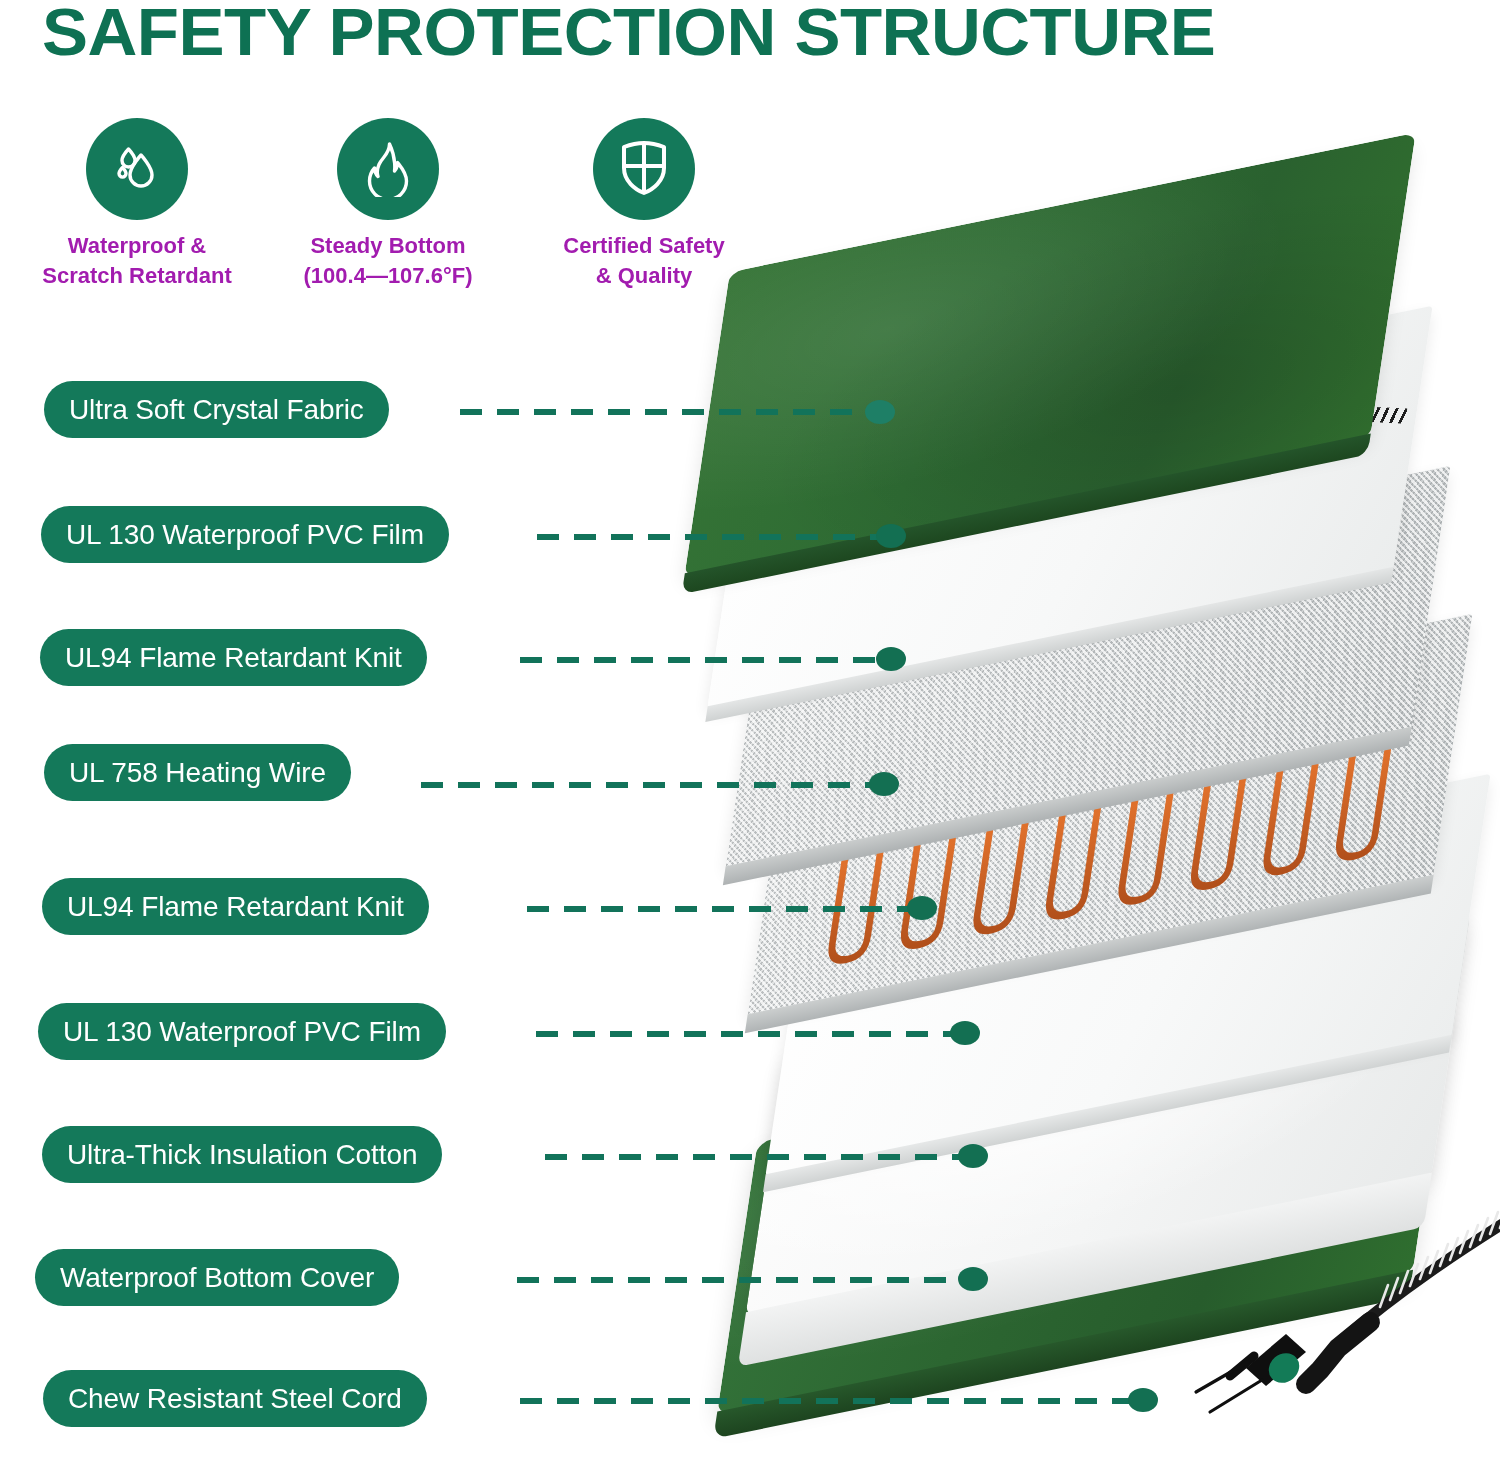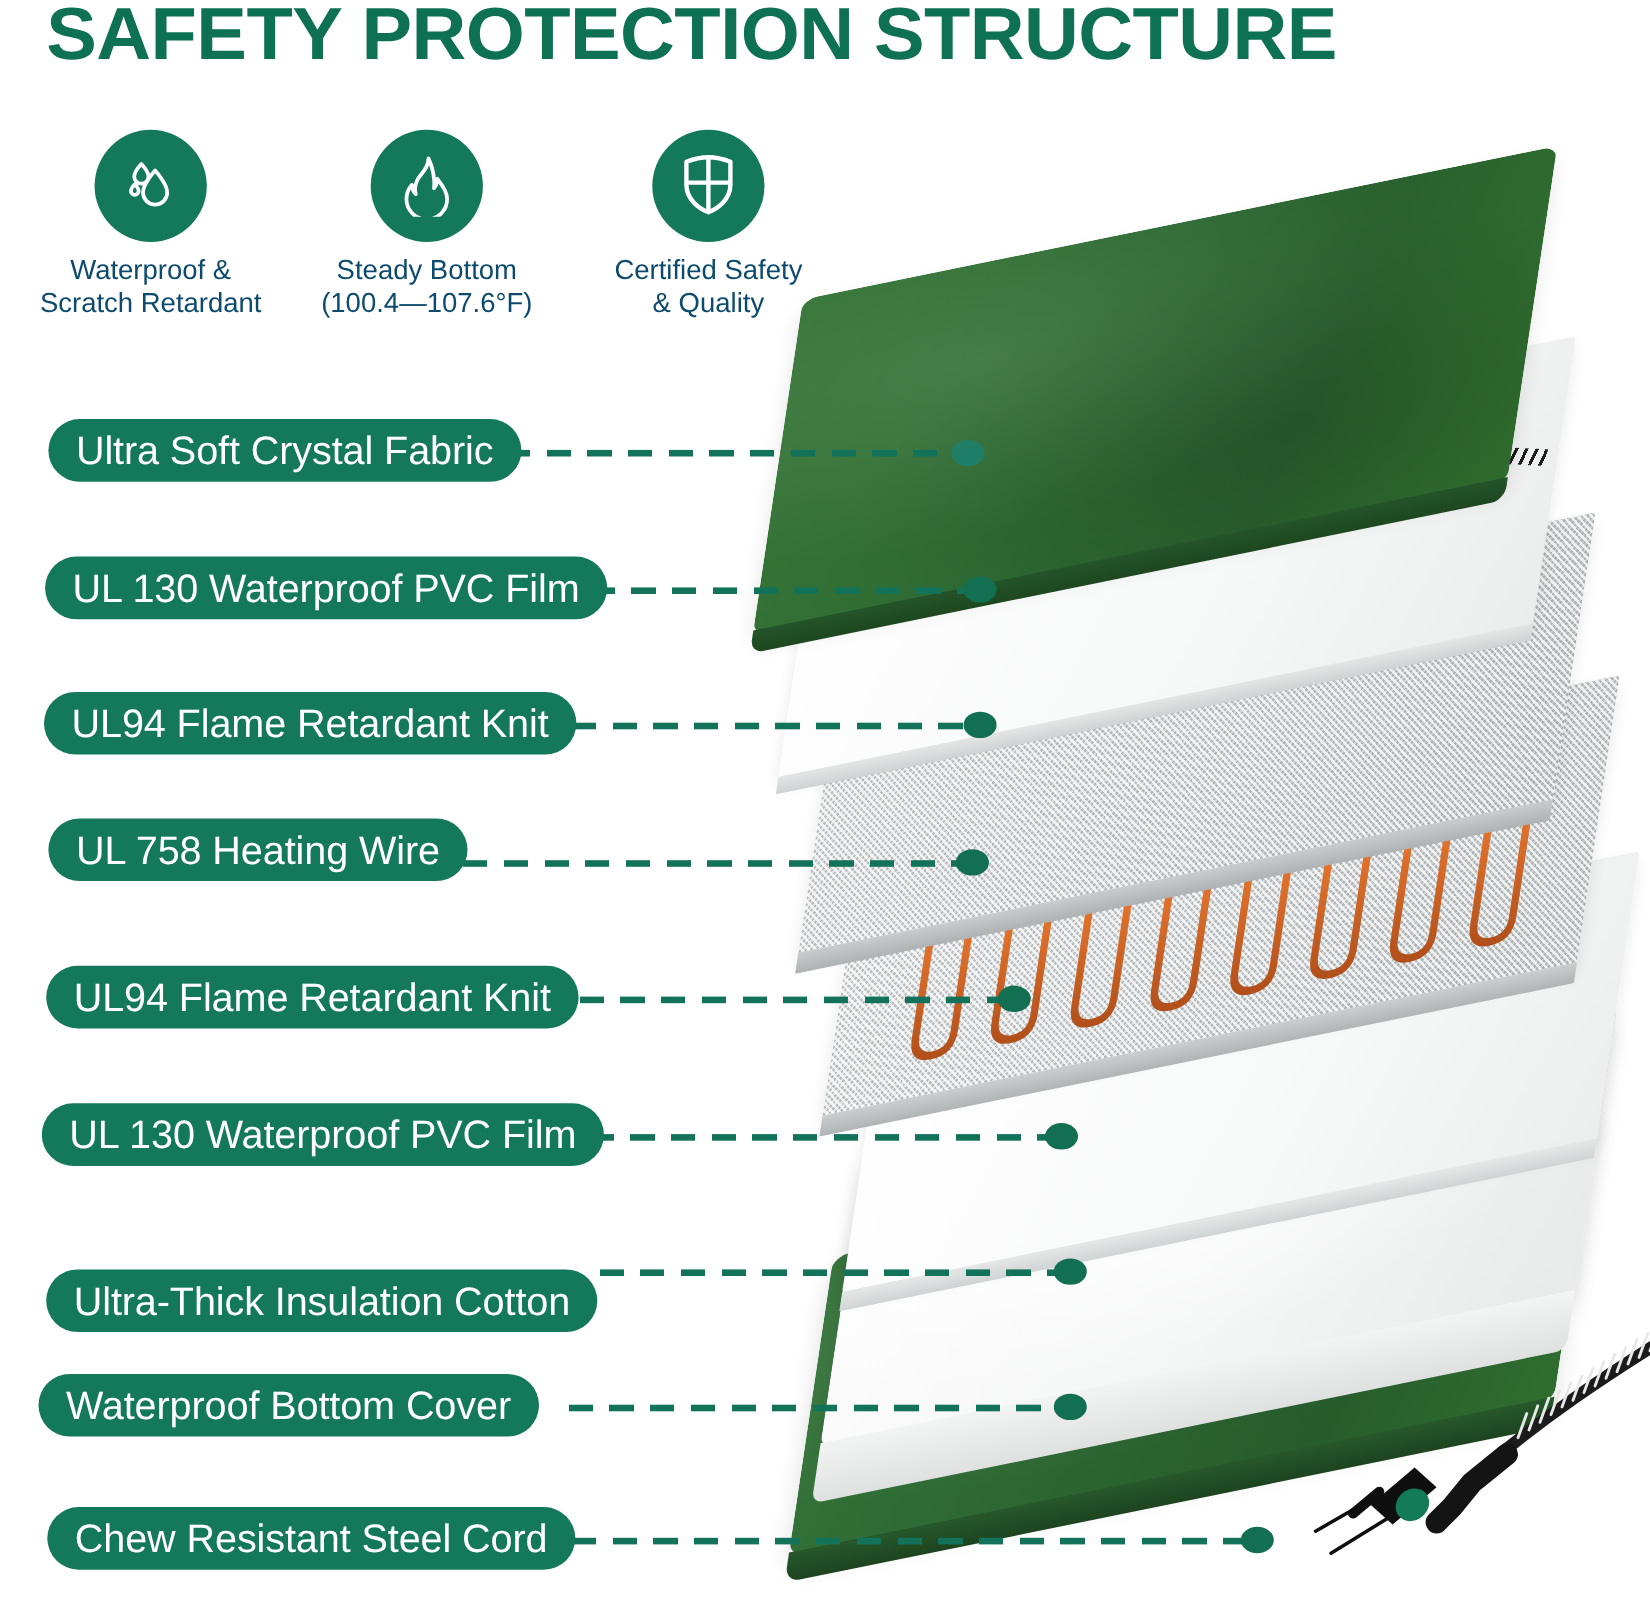--- a/index.html
+++ b/index.html
@@ -21,34 +21,34 @@
   }
 
   
   .feature{position:absolute;top:118px;text-align:center;}
   .feat-circle{
     width:102px;height:102px;border-radius:50%;
     background:#14795A;margin:0 auto;
     display:flex;align-items:center;justify-content:center;
   }
   .feat-cap{
-    margin-top:11px;color:#0c4a6e;font-size:25px;line-height:30px;
-    font-weight:400;white-space:pre-line;
+    margin-top:11px;color:#a21caf;font-size:22px;line-height:30px;
+    font-weight:700;white-space:pre-line;
   }
   #feature-0{left:26px;width:222px;}
   #feature-1{left:272px;width:232px;}
   #feature-2{left:528px;width:232px;}
 
   
   .pill{
     position:absolute;height:57px;border-radius:29px;
     background:#14795A;color:#ffffff;
     display:flex;align-items:center;
     padding:0 25px;box-sizing:border-box;
-    font-size:36px;line-height:57px;white-space:nowrap;
+    font-size:28px;line-height:57px;white-space:nowrap;
     letter-spacing:-0.1px;
   }
 
   
   .lead{
     position:absolute;height:6px;
     background:repeating-linear-gradient(
       to right,#12735A 0px,#12735A 22px,
       rgba(0,0,0,0) 22px,rgba(0,0,0,0) 37px);
   }
@@ -357,17 +357,17 @@
 
   <div class="lead" style="left:520px;top:1398px;width:614px;"></div>
   <div class="dot" style="left:1128px;top:1388px;"></div>
 
   <div class="pill" style="left:44px;top:381px;">Ultra Soft Crystal Fabric</div>
   <div class="pill" style="left:41px;top:506px;">UL 130 Waterproof PVC Film</div>
   <div class="pill" style="left:40px;top:629px;">UL94 Flame Retardant Knit</div>
   <div class="pill" style="left:44px;top:744px;">UL 758 Heating Wire</div>
   <div class="pill" style="left:42px;top:878px;">UL94 Flame Retardant Knit</div>
   <div class="pill" style="left:38px;top:1003px;">UL 130 Waterproof PVC Film</div>
-  <div class="pill" style="left:42px;top:1126px;margin-top:28px;">Ultra-Thick Insulation Cotton</div>
+  <div class="pill" style="left:42px;top:1126px;">Ultra-Thick Insulation Cotton</div>
   <div class="pill" style="left:35px;top:1249px;">Waterproof Bottom Cover</div>
   <div class="pill" style="left:43px;top:1370px;">Chew Resistant Steel Cord</div>
 
 </div>
 
 </body></html>

